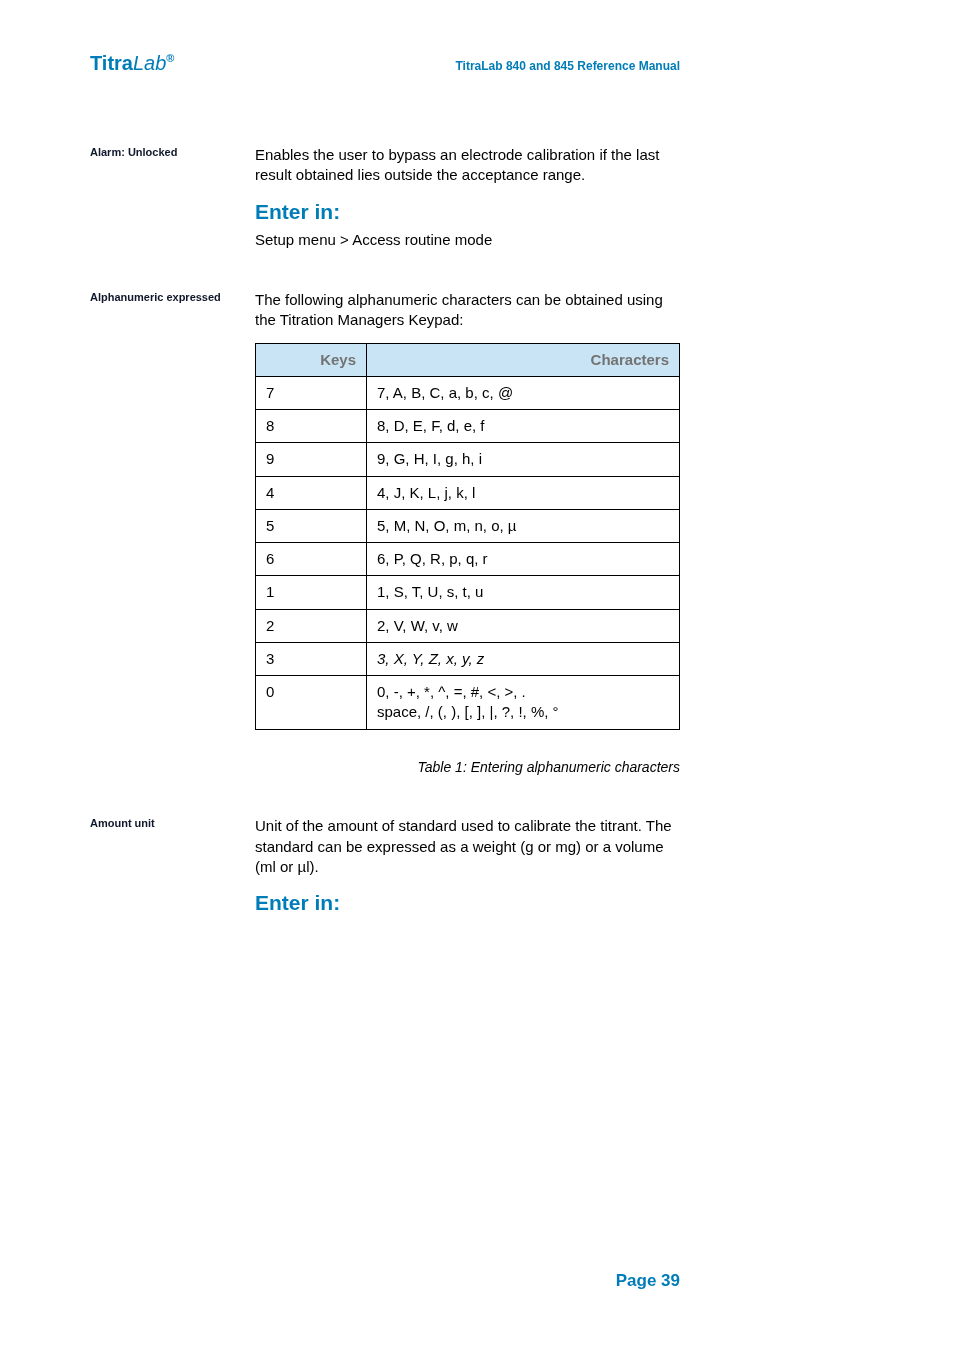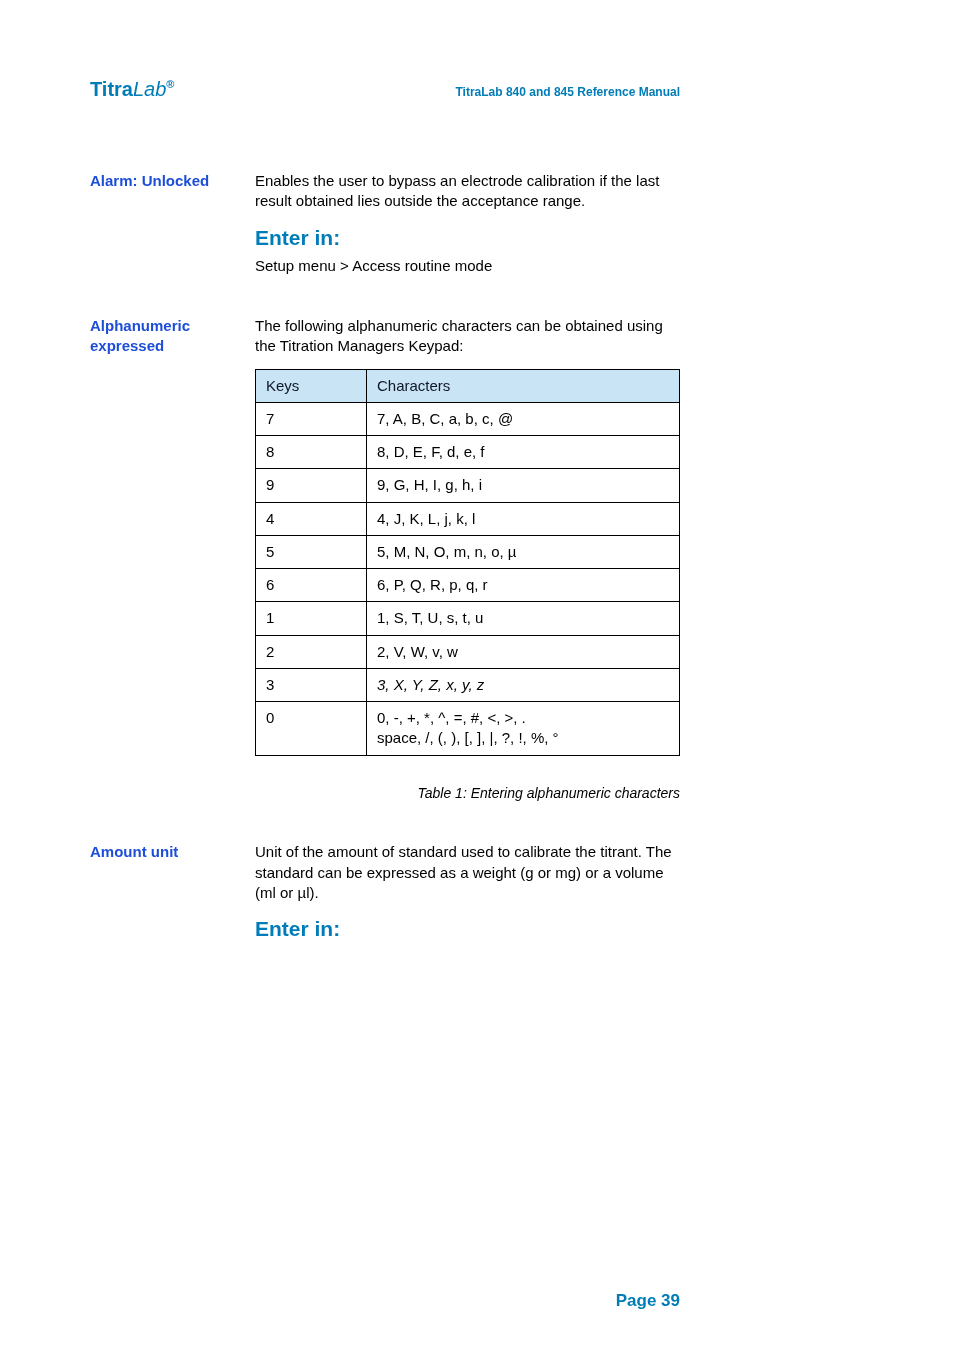--- a/index.html
+++ b/index.html
@@ -6,21 +6,21 @@
     margin: 0;
     padding: 0;
     font-family: Arial, Helvetica, sans-serif;
     background: #fff;
     color: #000;
   }
   .page {
     width: 770px;
     height: 1351px;
     box-sizing: border-box;
-    padding: 78px 90px 40px 90px;
+    padding: 52px 90px 40px 90px;
     position: relative;
   }
   .header-row {
     display: flex;
     justify-content: space-between;
     align-items: baseline;
     margin-bottom: 70px;
   }
   .brand {
     color: #007db8;
@@ -39,23 +39,23 @@
     font-weight: bold;
     font-size: 12px;
   }
   .entry {
     display: flex;
     margin-bottom: 40px;
   }
   .left-col {
     width: 165px;
     flex-shrink: 0;
-    color: #1d4ed8;
+    color: #0f172a;
     font-weight: bold;
-    font-size: 15px;
+    font-size: 11px;
     line-height: 1.35;
   }
   .right-col {
     flex: 1;
     font-size: 15px;
     line-height: 1.35;
   }
   .right-col p {
     margin: 0 0 12px 0;
   }
@@ -73,36 +73,36 @@
   }
   table.chars th, table.chars td {
     border: 1px solid #000;
     padding: 6px 10px;
     font-size: 15px;
     text-align: left;
     vertical-align: top;
   }
   table.chars th {
     background: #c9e4f4;
-    color: #0f172a;
-    font-weight: normal;
-    text-align: left;
+    color: #737373;
+    font-weight: bold;
+    text-align: right;
   }
   table.chars th.keys-col {
     width: 90px;
   }
   .table-caption {
     text-align: right;
     font-style: italic;
     font-size: 14px;
     margin-top: 28px;
   }
   .page-num {
     position: absolute;
-    bottom: 40px;
+    bottom: 60px;
     right: 90px;
     color: #007db8;
     font-weight: bold;
     font-size: 17px;
   }
 </style>
 </head>
 <body>
 
 <div class="page">

